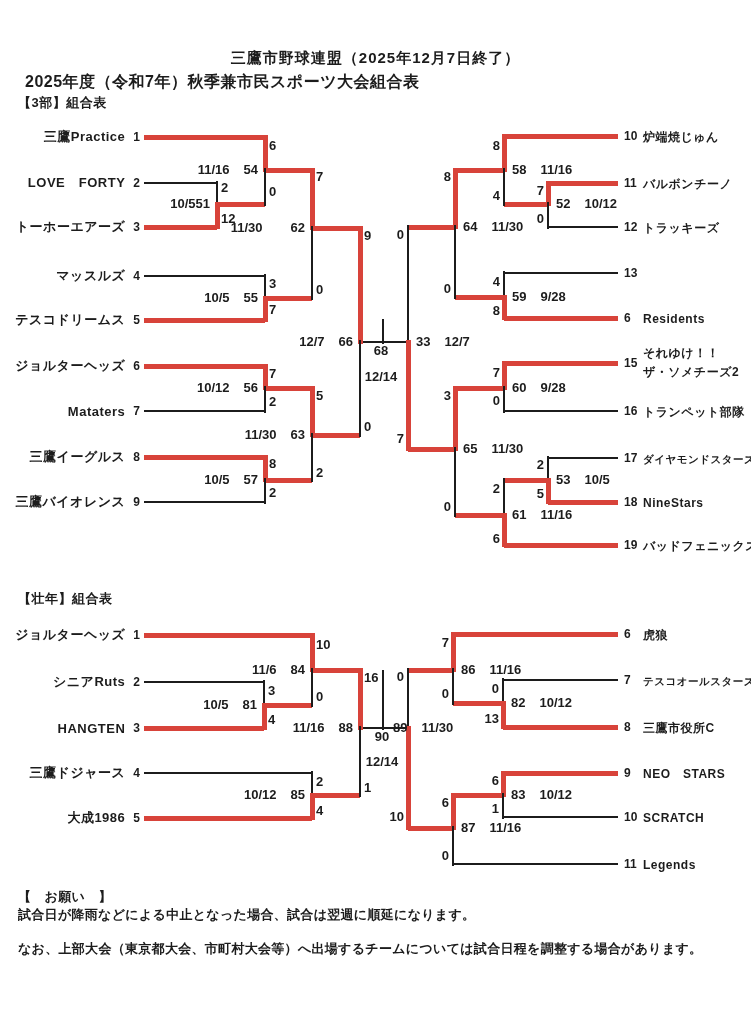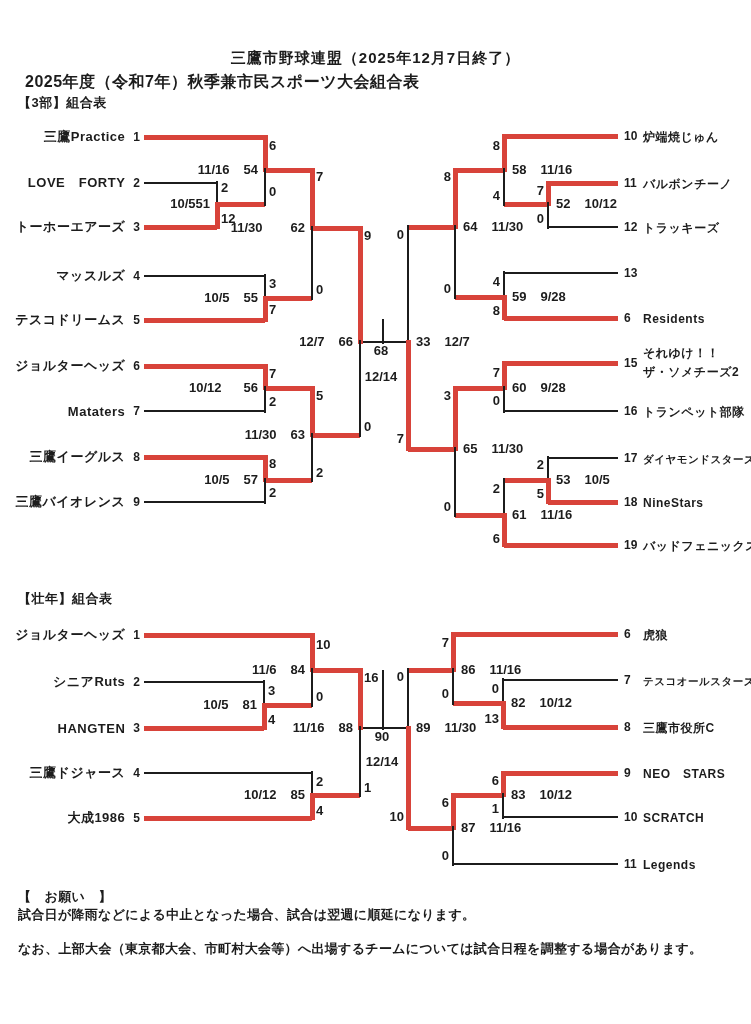--- a/index.html
+++ b/index.html
@@ -280,21 +280,21 @@
     <div class="t score" style="left: 269px; top: 138px;">6</div>
     <div class="t score" style="left: 269px; top: 184px;">0</div>
     <div class="t lbl" style="left: 258px; top: 290px; transform: translateX(-100%);">
       <span>10/5</span>
       <span style="margin-left: 14px;">55</span>
     </div>
     <div class="t score" style="left: 269px; top: 276px;">3</div>
     <div class="t score" style="left: 269px; top: 302px;">7</div>
     <div class="t lbl" style="left: 258px; top: 380px; transform: translateX(-100%);">
       <span>10/12</span>
-      <span style="margin-left: 22px;">56</span>
+      <span style="margin-left: 14px;">56</span>
     </div>
     <div class="t score" style="left: 269px; top: 366px;">7</div>
     <div class="t score" style="left: 269px; top: 394px;">2</div>
     <div class="t lbl" style="left: 258px; top: 472px; transform: translateX(-100%);">
       <span>10/5</span>
       <span style="margin-left: 14px;">57</span>
     </div>
     <div class="t score" style="left: 269px; top: 456px;">8</div>
     <div class="t score" style="left: 269px; top: 485px;">2</div>
     <div class="t lbl" style="left: 305px; top: 220px; transform: translateX(-100%);">
@@ -412,21 +412,21 @@
       <span style="margin-left: 14px;">10/12</span>
     </div>
     <div class="t score" style="left: 499px; top: 773px; transform: translateX(-100%);">6</div>
     <div class="t score" style="left: 499px; top: 801px; transform: translateX(-100%);">1</div>
     <div class="t lbl" style="left: 461px; top: 820px;">
       <span>87</span>
       <span style="margin-left: 14px;">11/16</span>
     </div>
     <div class="t score" style="left: 449px; top: 795px; transform: translateX(-100%);">6</div>
     <div class="t score" style="left: 449px; top: 848px; transform: translateX(-100%);">0</div>
-    <div class="t lbl" style="left: 416px; top: 720px;">
+    <div class="t lbl" style="left: 393px; top: 720px;">
       <span>89</span>
       <span style="margin-left: 14px;">11/30</span>
     </div>
     <div class="t score" style="left: 404px; top: 669px; transform: translateX(-100%);">0</div>
     <div class="t score" style="left: 404px; top: 809px; transform: translateX(-100%);">10</div>
     <div class="t lbl" style="left: 382px; top: 729px; transform: translateX(-50%);">90</div>
     <div class="t lbl" style="left: 382px; top: 754px; transform: translateX(-50%);">12/14</div>
   </div>
 
 </body></html>

